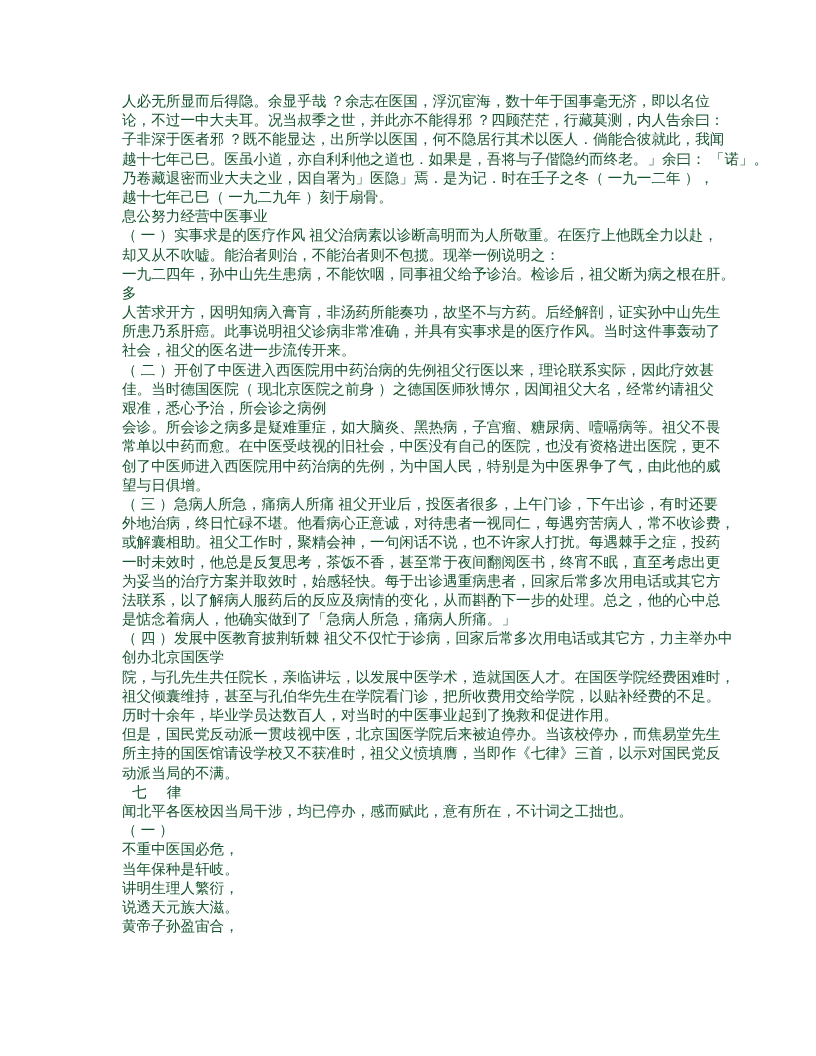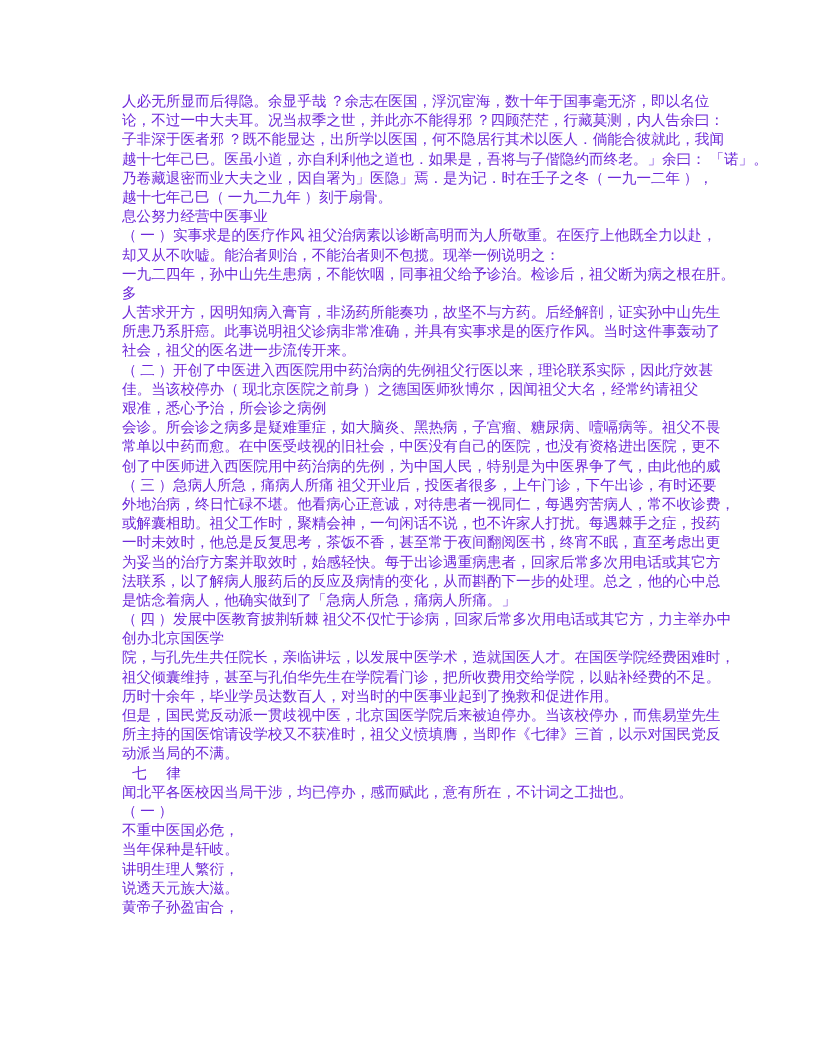--- a/index.html
+++ b/index.html
@@ -11,24 +11,24 @@
       width: 816px;
       height: 1056px;
       position: relative;
       overflow: hidden;
     }
     .page {
       position: absolute;
       left: 122px;
       top: 92px;
       width: 574px;
-      font-family: Liberation Serif, serif;
+      font-family: Liberation Sans, sans-serif;
       font-size: 14.6px;
       line-height: 19.2px;
-      color: #6d28d9;
+      color: #14532d;
     }
     .line {
       white-space: nowrap;
       overflow: visible;
       height: 19.2px;
     }
     .indent-title { padding-left: 10px; letter-spacing: 8px; }
   </style>
 </head>
 <body>
@@ -42,25 +42,26 @@
   <div class="line">越十七年己巳（ 一九二九年 ）刻于扇骨。</div>
   <div class="line">息公努力经营中医事业</div>
   <div class="line">（ 一 ）实事求是的医疗作风 祖父治病素以诊断高明而为人所敬重。在医疗上他既全力以赴，</div>
   <div class="line">却又从不吹嘘。能治者则治，不能治者则不包揽。现举一例说明之：</div>
   <div class="line"> 一九二四年，孙中山先生患病，不能饮咽，同事祖父给予诊治。检诊后，祖父断为病之根在肝。</div>
   <div class="line">多</div>
   <div class="line">人苦求开方，因明知病入膏肓，非汤药所能奏功，故坚不与方药。后经解剖，证实孙中山先生</div>
   <div class="line">所患乃系肝癌。此事说明祖父诊病非常准确，并具有实事求是的医疗作风。当时这件事轰动了</div>
   <div class="line">社会，祖父的医名进一步流传开来。</div>
   <div class="line">（ 二 ）开创了中医进入西医院用中药治病的先例祖父行医以来，理论联系实际，因此疗效甚</div>
-  <div class="line">佳。当该校停办（ 现北京医院之前身 ）之德国医师狄博尔，因闻祖父大名，经常约请祖父</div>
+  <div class="line">佳。当时德国医院（ 现北京医院之前身 ）之德国医师狄博尔，因闻祖父大名，经常约请祖父</div>
   <div class="line">艰准，悉心予治，所会诊之病例</div>
   <div class="line">会诊。所会诊之病多是疑难重症，如大脑炎、黑热病，子宫瘤、糖尿病、噎嗝病等。祖父不畏</div>
   <div class="line">常单以中药而愈。在中医受歧视的旧社会，中医没有自己的医院，也没有资格进出医院，更不</div>
   <div class="line">创了中医师进入西医院用中药治病的先例，为中国人民，特别是为中医界争了气，由此他的威</div>
+  <div class="line">望与日俱增。</div>
   <div class="line">（ 三 ）急病人所急，痛病人所痛 祖父开业后，投医者很多，上午门诊，下午出诊，有时还要</div>
   <div class="line">外地治病，终日忙碌不堪。他看病心正意诚，对待患者一视同仁，每遇穷苦病人，常不收诊费，</div>
   <div class="line">或解囊相助。祖父工作时，聚精会神，一句闲话不说，也不许家人打扰。每遇棘手之症，投药</div>
   <div class="line">一时未效时，他总是反复思考，茶饭不香，甚至常于夜间翻阅医书，终宵不眠，直至考虑出更</div>
   <div class="line">为妥当的治疗方案并取效时，始感轻快。每于出诊遇重病患者，回家后常多次用电话或其它方</div>
   <div class="line">法联系，以了解病人服药后的反应及病情的变化，从而斟酌下一步的处理。总之，他的心中总</div>
   <div class="line">是惦念着病人，他确实做到了「急病人所急，痛病人所痛。」</div>
   <div class="line">（ 四 ）发展中医教育披荆斩棘 祖父不仅忙于诊病，回家后常多次用电话或其它方，力主举办中</div>
   <div class="line">创办北京国医学</div>
   <div class="line">院，与孔先生共任院长，亲临讲坛，以发展中医学术，造就国医人才。在国医学院经费困难时，</div>

